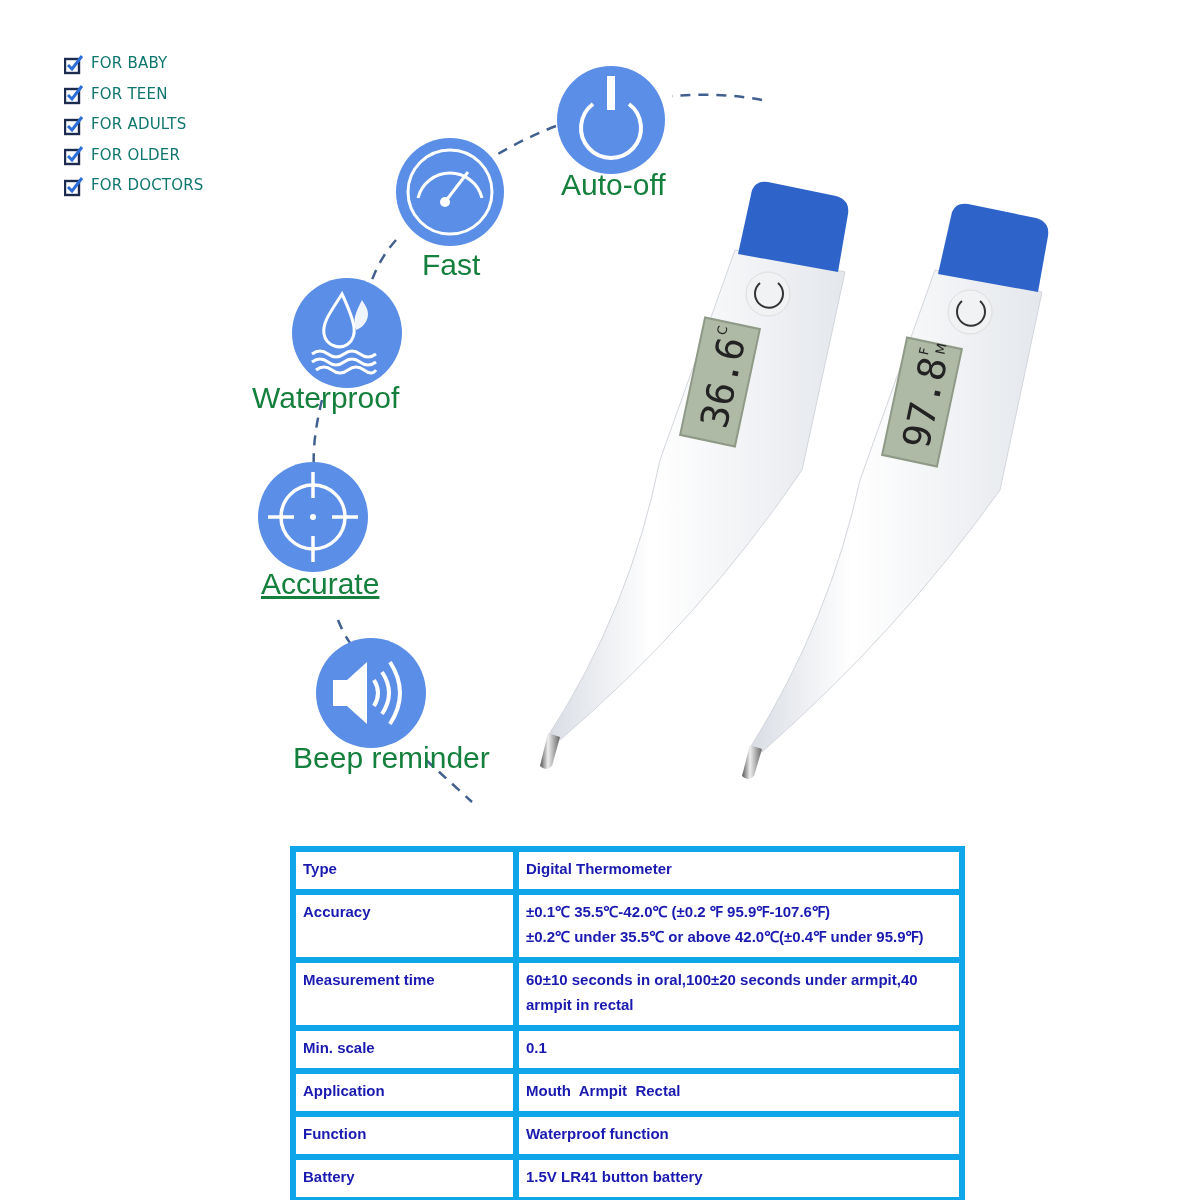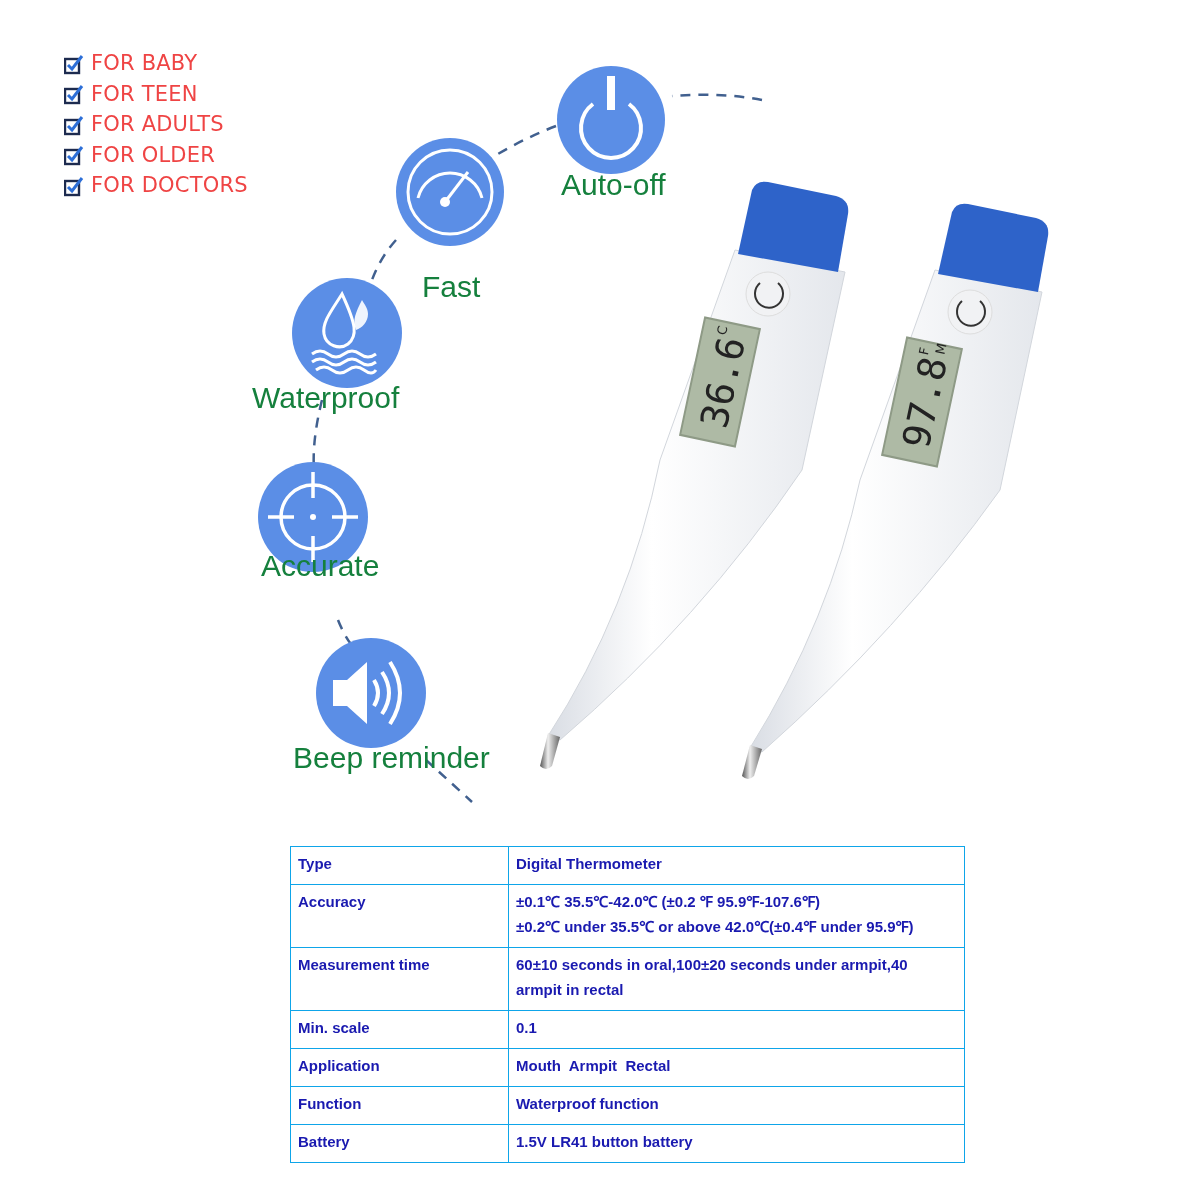--- a/index.html
+++ b/index.html
@@ -1,26 +1,26 @@
 <!DOCTYPE html>
 <html><head>
 <meta charset="utf-8">
 <style>
   html, body { margin:0; padding:0; background:#ffffff; }
   body { width:1200px; height:1200px; position:relative; overflow:hidden; font-family:"Liberation Sans", sans-serif; }
   .checklist { position:absolute; left:64px; top:48px; }
   .check-item { display:flex; align-items:center; height:30.5px; }
   .check-box { width:17px; height:17px; position:relative; margin-right:10px; }
-  .check-item-label { font-family:"DejaVu Sans", sans-serif; font-size:21px; color:#ef4444; letter-spacing:0.2px; }
+  .check-item-label { font-family:"DejaVu Sans", sans-serif; font-size:15px; color:#0f766e; letter-spacing:0.2px; }
   .features { position:absolute; left:0; top:0; width:800px; height:820px; }
   .feature-circle { position:absolute; border-radius:50%; background:#5b8ee6; display:flex; align-items:center; justify-content:center; }
   .feature-label { position:absolute; font-family:"Liberation Sans", sans-serif; font-size:30px; color:#15803d; white-space:nowrap; }
   .thermo-layer { position:absolute; left:0; top:0; }
   .spec-table { position:absolute; left:290px; top:846px; width:675px; border-collapse:collapse; font-family:"Liberation Sans", sans-serif; font-weight:bold; font-size:15px; color:#1a1ab0; }
-  .spec-table td { border:1px solid #0ea5e9; padding:4px 7px 8px 7px; vertical-align:top; line-height:25px; }
+  .spec-table td { border:6px solid #0ea5e9; padding:4px 7px 8px 7px; vertical-align:top; line-height:25px; }
   .spec-table td.k { width:203px; }
   .lcd-text { font-family:"DejaVu Sans Mono", monospace; font-size:38px; fill:#222; }
   .lcd-unit { font-family:"DejaVu Sans", sans-serif; font-size:13px; fill:#222; }
 </style>
 </head>
 <body>
 
 <div class="checklist">
   <div class="check-item">
     <span class="check-box"><svg width="20" height="20" viewBox="0 0 20 20">
@@ -74,42 +74,42 @@
   <div class="feature-label" style="left:561px;top:168px;">Auto-off</div>
 
   <div class="feature-circle" style="left:396px;top:138px;width:108px;height:108px;">
     <svg width="108" height="108" viewBox="0 0 108 108">
         <circle cx="54" cy="54" r="42" fill="none" stroke="#fff" stroke-width="3"></circle>
         <path d="M22 60 A33 33 0 0 1 86 60" fill="none" stroke="#fff" stroke-width="3"></path>
         <line x1="49" y1="64" x2="72" y2="34" stroke="#fff" stroke-width="3"></line>
         <circle cx="49" cy="64" r="5" fill="#fff"></circle>
       </svg>
   </div>
-  <div class="feature-label" style="left:422px;top:248px;margin-top:22px;">Fast</div>
+  <div class="feature-label" style="left:422px;top:248px;">Fast</div>
 
   <div class="feature-circle" style="left:292px;top:278px;width:110px;height:110px;">
     <svg width="110" height="110" viewBox="0 0 110 110">
         <path d="M50 16 C40 32 30 44 32 56 C34 68 48 72 56 66 C66 58 64 46 50 16 Z" fill="none" stroke="#fff" stroke-width="3"></path>
         <path d="M70 22 C64 34 60 42 64 52 C70 50 76 44 76 36 C76 30 72 26 70 22 Z" fill="#fff" opacity="0.9"></path>
         <path d="M20 76 q8 -6 16 0 t16 0 t16 0 t16 0 M20 84 q8 -6 16 0 t16 0 t16 0 t16 0 M24 92 q8 -6 16 0 t16 0 t16 0 t12 0" fill="none" stroke="#fff" stroke-width="3"></path>
       </svg>
   </div>
   <div class="feature-label" style="left:252px;top:381px;">Waterproof</div>
 
   <div class="feature-circle" style="left:258px;top:462px;width:110px;height:110px;">
     <svg width="110" height="110" viewBox="0 0 110 110">
         <circle cx="55" cy="55" r="32" fill="none" stroke="#fff" stroke-width="3.5"></circle>
         <line x1="55" y1="10" x2="55" y2="36" stroke="#fff" stroke-width="3.5"></line>
         <line x1="55" y1="74" x2="55" y2="100" stroke="#fff" stroke-width="3.5"></line>
         <line x1="10" y1="55" x2="36" y2="55" stroke="#fff" stroke-width="3.5"></line>
         <line x1="74" y1="55" x2="100" y2="55" stroke="#fff" stroke-width="3.5"></line>
         <circle cx="55" cy="55" r="3" fill="#fff"></circle>
       </svg>
   </div>
-  <div class="feature-label" style="left:261px;top:549px;">Accurate</div>
+  <div class="feature-label" style="left:261px;top:567px;text-decoration:underline;">Accurate</div>
 
   <div class="feature-circle" style="left:316px;top:638px;width:110px;height:110px;">
     <svg width="110" height="110" viewBox="0 0 110 110">
         <path d="M17 42 h14 l20 -18 v62 l-20 -18 h-14 Z" fill="#fff"></path>
         <path d="M58 42 q8 13 0 26" fill="none" stroke="#fff" stroke-width="4"></path>
         <path d="M66 34 q14 21 0 42" fill="none" stroke="#fff" stroke-width="4"></path>
         <path d="M74 24 q20 31 0 62" fill="none" stroke="#fff" stroke-width="4"></path>
       </svg>
   </div>
   <div class="feature-label" style="left:293px;top:741px;">Beep reminder</div>

